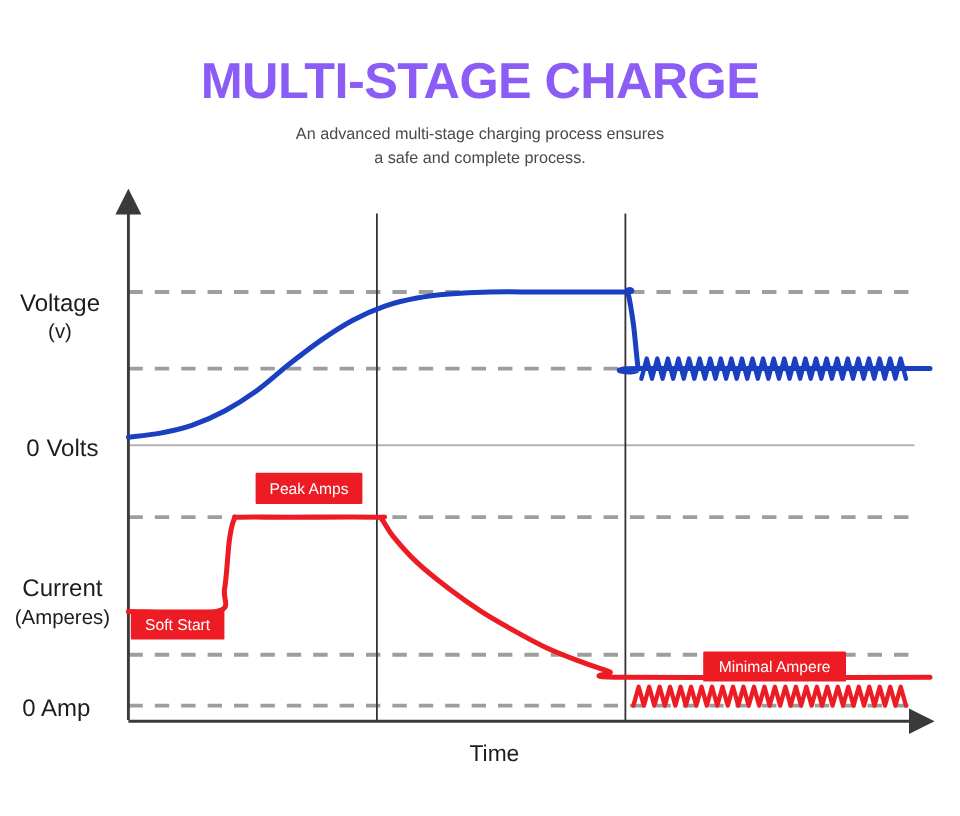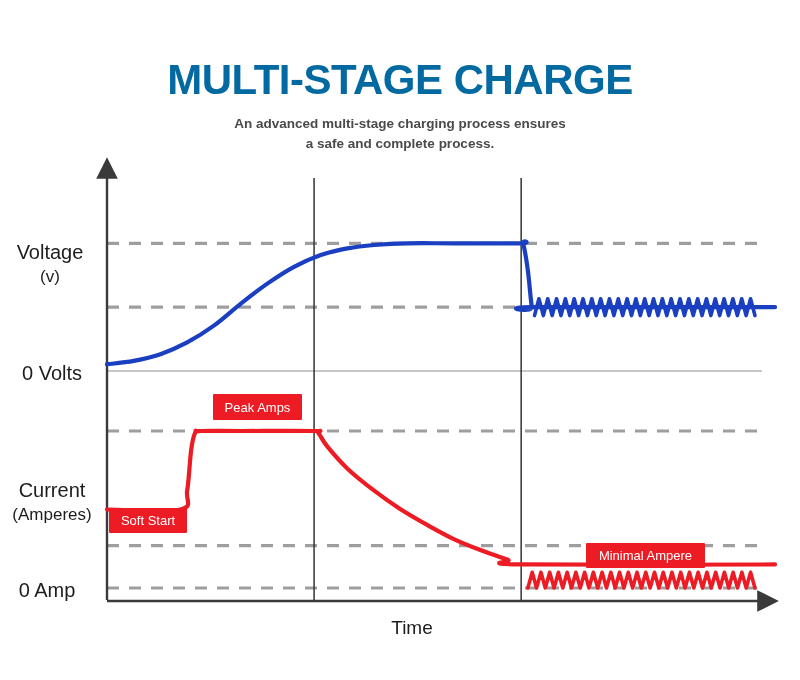--- a/index.html
+++ b/index.html
@@ -25,31 +25,31 @@
     top: 46px;
     left: 0;
     width: 800px;
     text-align: center;
   }
   .title {
     font-family: "Liberation Sans", sans-serif;
     font-size: 42px;
     font-weight: bold;
     letter-spacing: -0.5px;
-    color: #0369a1;
+    color: #8b5cf6;
     line-height: 1.05;
-    margin: 12px;
+    margin: 0;
   }
   .subtitle {
     margin: 12px auto 0 auto;
     width: 420px;
     font-size: 13.5px;
     line-height: 1.45;
     color: #4a4a4a;
-    font-weight: bold;
+    font-weight: normal;
   }
   .subtitle .l2 { display: block; }
   #chart-area {
     position: absolute;
     top: 0;
     left: 0;
     width: 800px;
     height: 680px;
   }
   svg { display: block; }

